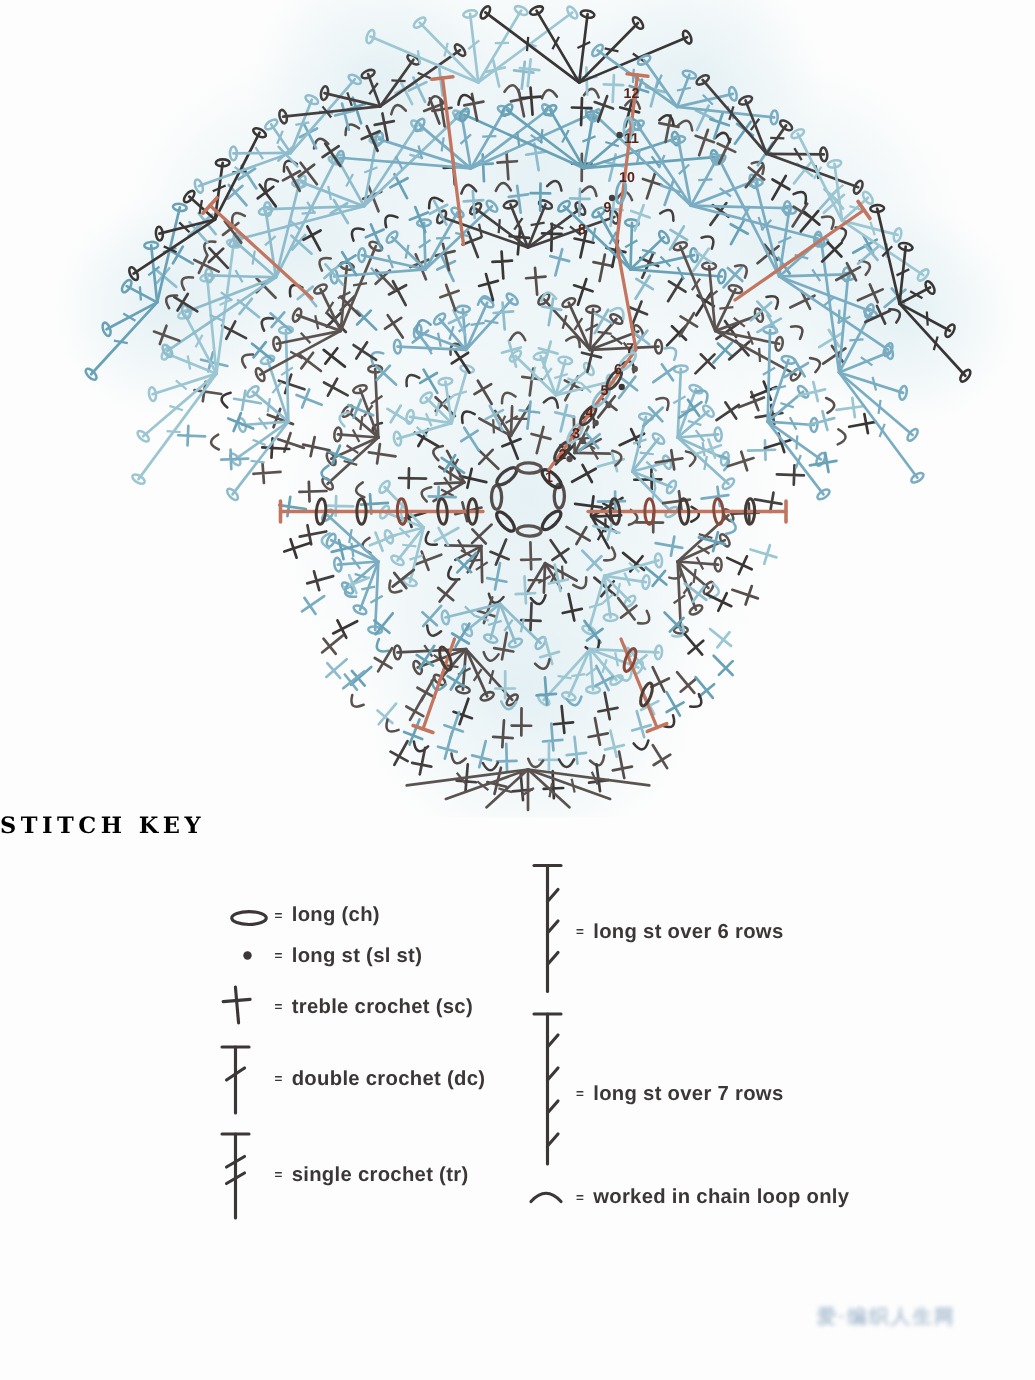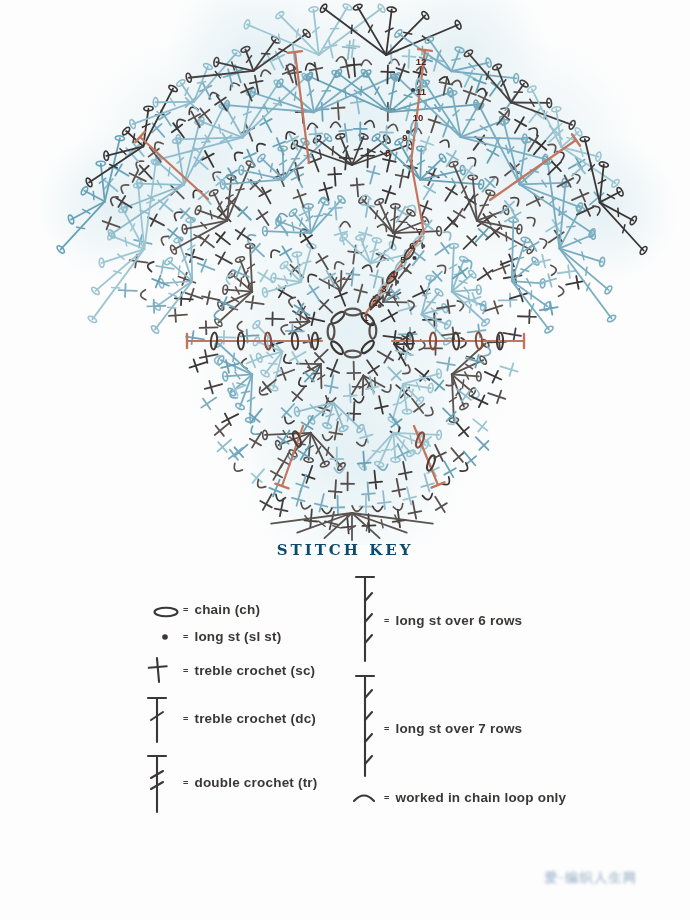--- a/index.html
+++ b/index.html
@@ -1,21 +1,21 @@
 <!DOCTYPE html>
 <html><head>
 <meta charset="utf-8">
 <style>
   html,body{margin:0;padding:0;background:#ffffff;}
   .page{position:relative;width:690px;height:920px;background:#fdfdfd;overflow:hidden;
         font-family:"Liberation Sans",sans-serif;}
   .diagram-wrap{position:absolute;left:0;top:0;width:690px;height:545px;}
-  .key-title{position:absolute;left:0;top:541px;width:690px;text-align:center;
+  .key-title{position:absolute;left:0;top:541px;width:690px;text-align:left;
              font-family:"DejaVu Serif","Liberation Serif",serif;font-size:15px;font-weight:700;
-             letter-spacing:3px;color:#0c4a6e;}
+             letter-spacing:3px;color:#000000;}
   .key-icon{position:absolute;}
   .key-label{position:absolute;display:flex;align-items:flex-start;white-space:nowrap;
              font-size:13.5px;font-weight:700;color:#3b3737;letter-spacing:.2px;}
   .key-label .eq{font-size:9px;margin-right:6px;padding-top:3px;font-weight:700;}
   .watermark{position:absolute;left:496px;top:869px;width:190px;height:28px;
              font-size:13px;font-weight:700;color:#9fb5ca;letter-spacing:1.5px;
              filter:blur(1.4px);opacity:.8;text-align:center;}
 </style>
 </head>
 <body>
@@ -1271,21 +1271,21 @@
       </svg>
   </div>
 
   <div class="key-title">STITCH KEY</div>
 
   <svg class="key-icon" style="left:149px;top:604px" width="34" height="16">
     <ellipse cx="17" cy="8" rx="11.5" ry="4.3" fill="none" stroke="#3b3737" stroke-width="2.1"></ellipse>
   </svg>
   <div class="key-label" style="left:183px;top:602px">
     <span class="eq">=</span>
-    <span>chain (ch)</span>
+    <span>long (ch)</span>
   </div>
 
   <svg class="key-icon" style="left:159px;top:631px" width="12" height="12">
     <circle cx="6" cy="6" r="2.8" fill="#3b3737"></circle>
   </svg>
   <div class="key-label" style="left:183px;top:629px">
     <span class="eq">=</span>
     <span>long st (sl st)</span>
   </div>
 
@@ -1302,34 +1302,34 @@
 
   <svg class="key-icon" style="left:145px;top:693px" width="24" height="52">
     <g stroke="#3b3737" stroke-width="2.1" stroke-linecap="round" fill="none">
       <line x1="3" y1="5" x2="21" y2="5"></line>
         <line x1="12" y1="5" x2="12" y2="49"></line>
       <line x1="6" y1="27" x2="18" y2="19"></line>
     </g>
   </svg>
   <div class="key-label" style="left:183px;top:711px">
     <span class="eq">=</span>
-    <span>treble crochet (dc)</span>
+    <span>double crochet (dc)</span>
   </div>
 
   <svg class="key-icon" style="left:145px;top:751px" width="24" height="64">
     <g stroke="#3b3737" stroke-width="2.1" stroke-linecap="round" fill="none">
       <line x1="3" y1="5" x2="21" y2="5"></line>
         <line x1="12" y1="5" x2="12" y2="61"></line>
       <line x1="6" y1="27" x2="18" y2="20"></line>
         <line x1="6" y1="38" x2="18" y2="31"></line>
     </g>
   </svg>
   <div class="key-label" style="left:183px;top:775px">
     <span class="eq">=</span>
-    <span>double crochet (tr)</span>
+    <span>single crochet (tr)</span>
   </div>
 
   <svg class="key-icon" style="left:352px;top:573px" width="26" height="92">
     <g stroke="#3b3737" stroke-width="2.1" stroke-linecap="round" fill="none">
       <line x1="4" y1="4" x2="22" y2="4"></line>
         <line x1="13" y1="4" x2="13" y2="88"></line>
       <path d="M13,28 l7,-8"></path>
         <path d="M13,49 l7,-8"></path>
         <path d="M13,70 l7,-8"></path>
     </g>

